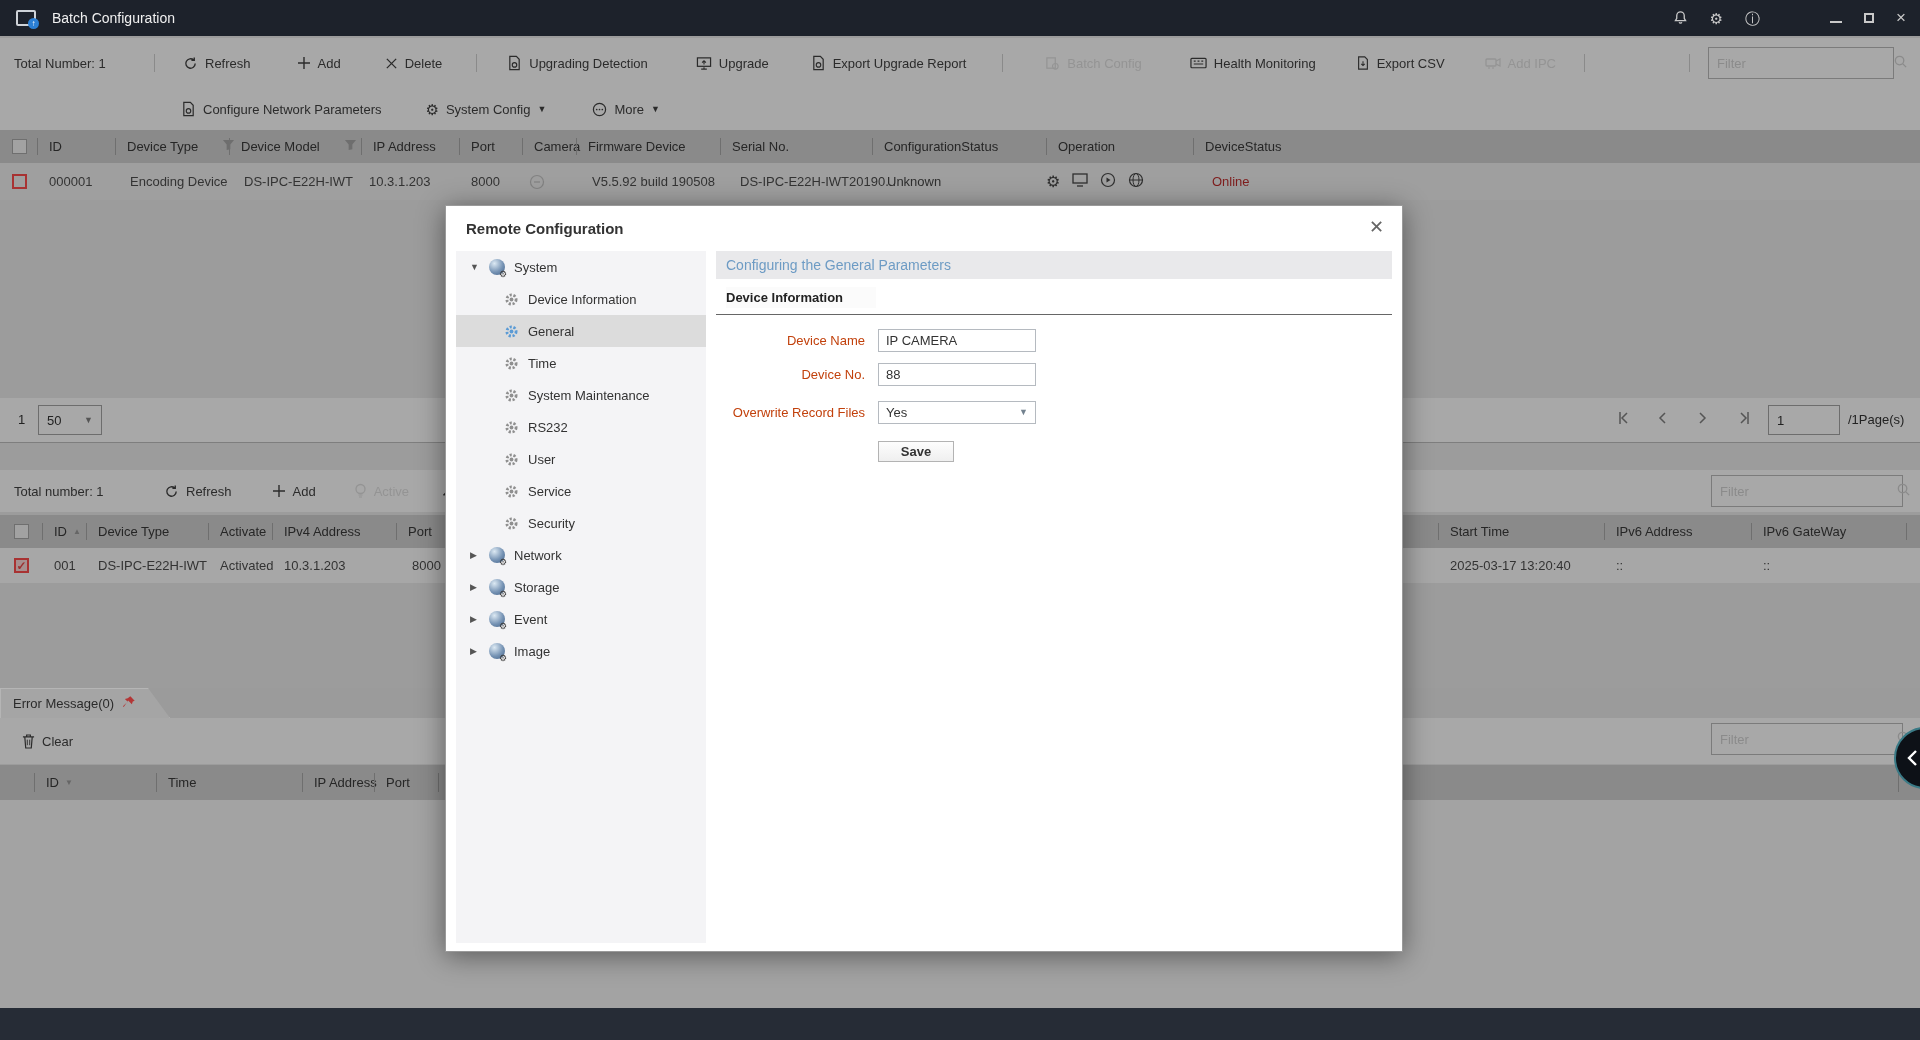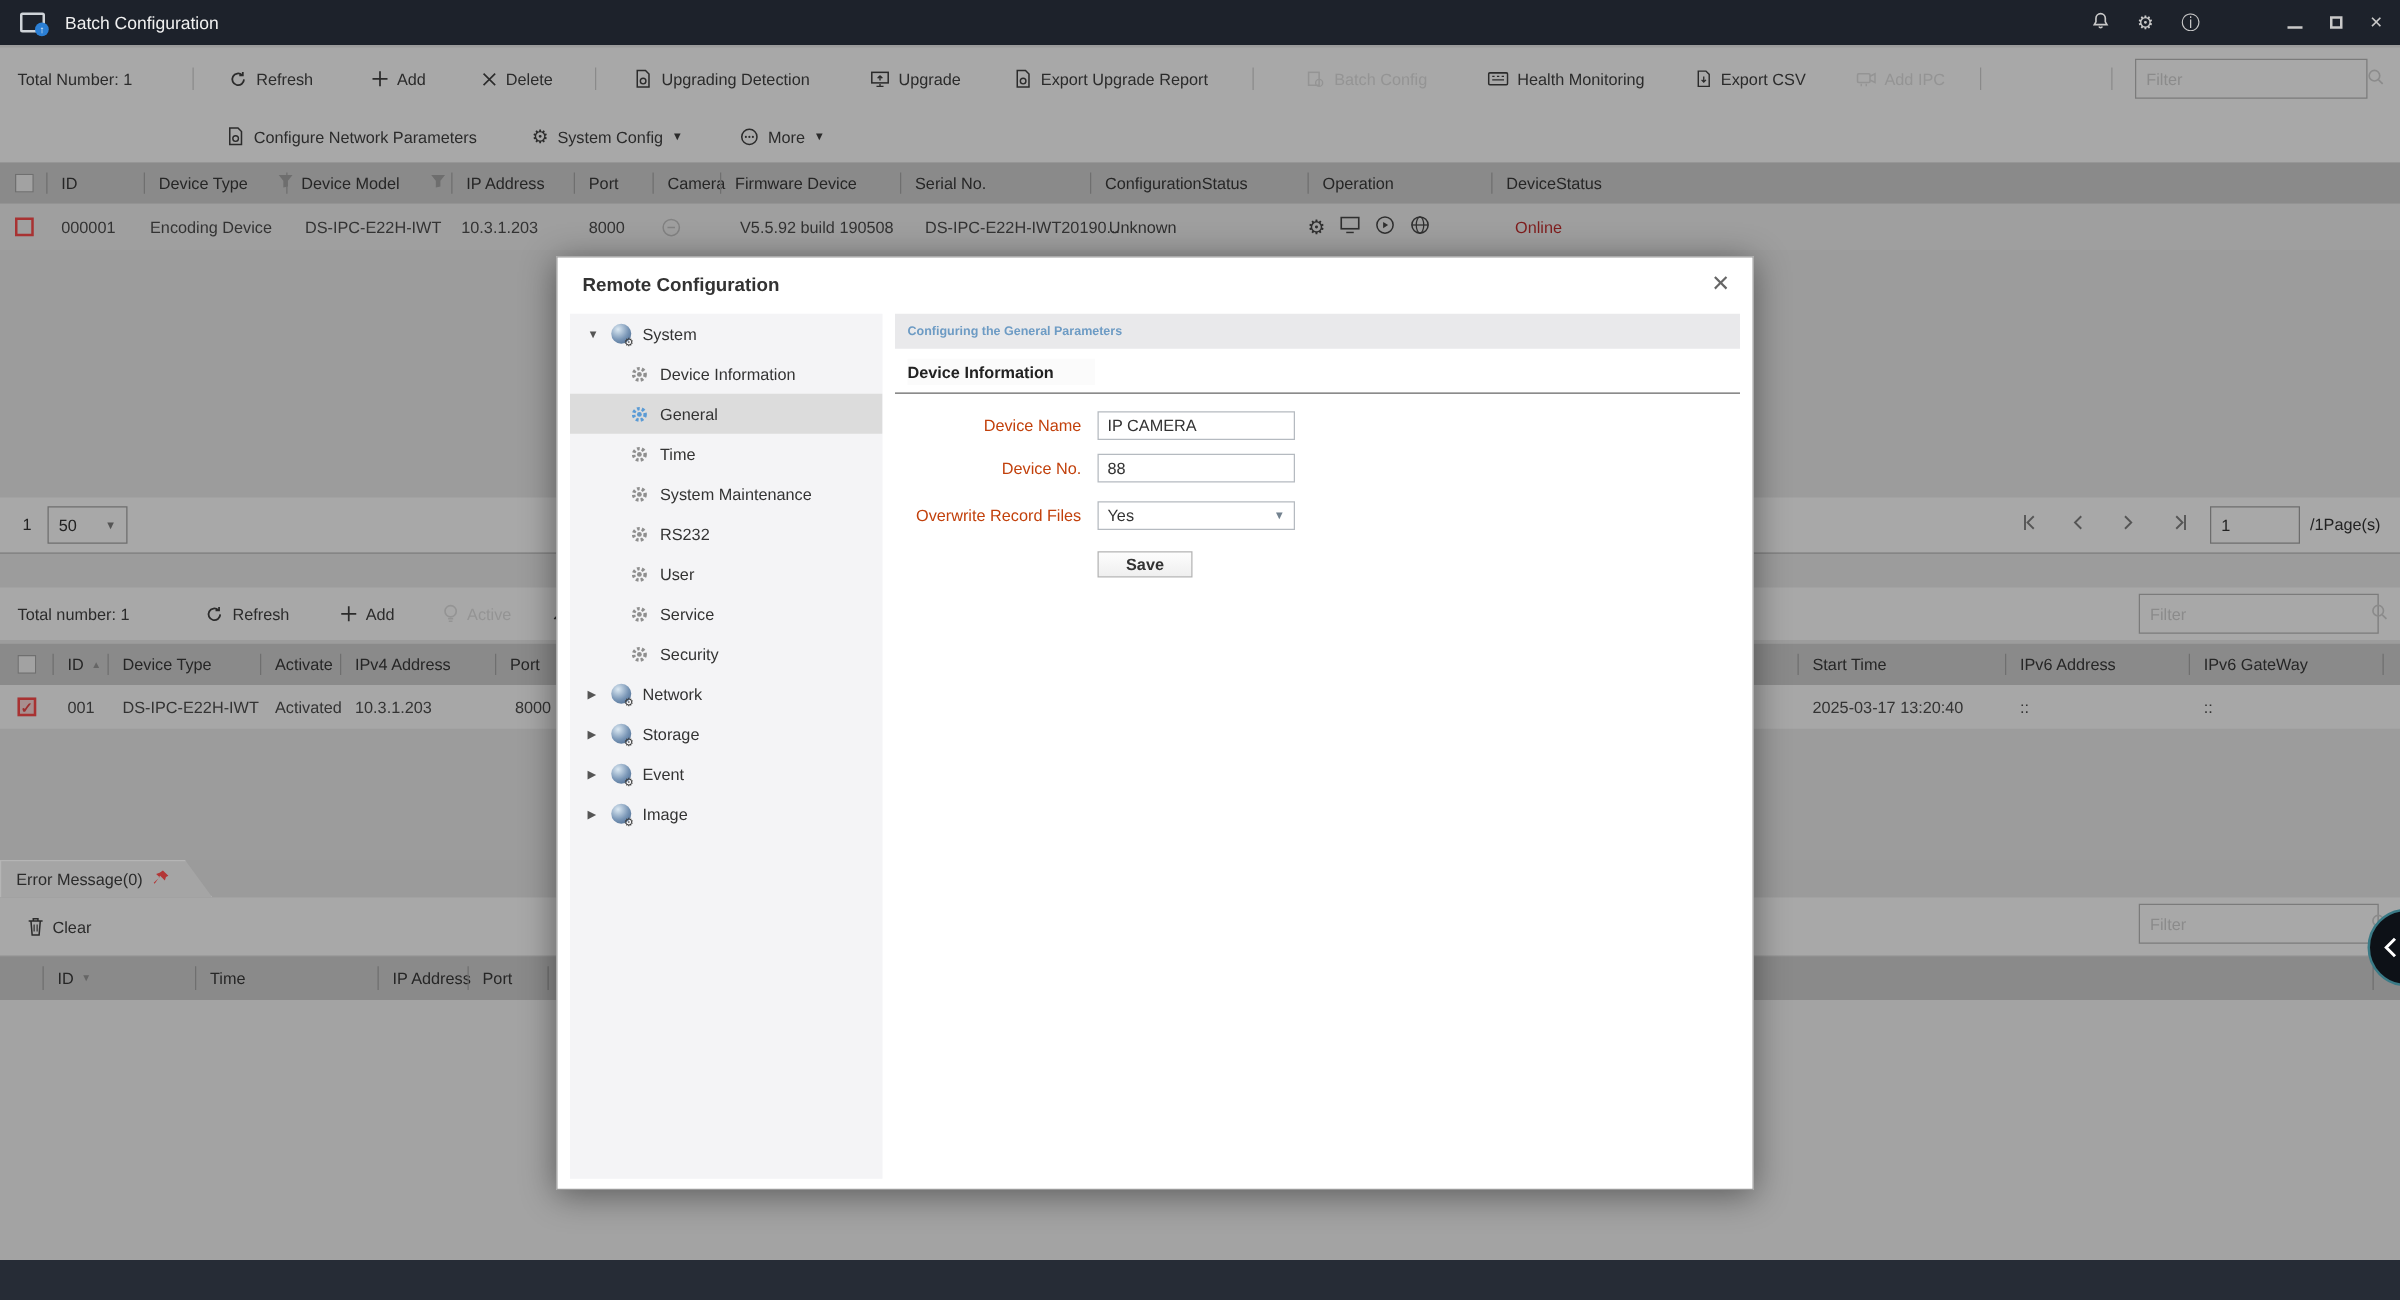--- a/index.html
+++ b/index.html
@@ -88,21 +88,21 @@
   .tree-item { position:relative; height:32px; display:flex; align-items:center; gap:9px; color:#333; }
   .tree-item.parent { padding-left:14px; }
   .tree-item.child  { padding-left:48px; }
   .tree-item.selected { background:#dcdcdc; }
   .tarrow { font-size:9px; color:#555; width:10px; }
   .sphere { width:16px; height:16px; border-radius:50%;
             background:radial-gradient(circle at 34% 28%, #dce9f3, #7693b4 55%, #3f5f86); position:relative; }
   .sphere::after { content:'\2699'; position:absolute; right:-2px; bottom:-4px; font-size:9px; color:#3a3a3a; }
   .m-right { position:absolute; left:270px; top:45px; right:10px; bottom:8px; }
   .m-hdrbar { height:28px; background:#e9e9eb; display:flex; align-items:center; padding-left:10px; }
-  .m-hdrbar span { font-size:10px; font-weight:bold; }
+  .m-hdrbar span { font-size:14px; font-weight:normal; }
   .m-section { margin:8px 0 0 10px; font-weight:bold; color:#222; background:#fbfbfb; width:150px; padding:3px 0; }
   .m-line { height:1px; background:#666; margin-top:6px; }
   .frow { position:relative; height:26px; margin-top:8px; display:flex; align-items:center; }
   .flabel { position:absolute; right:527px; color:#c2410c; }
   .fctrl { position:absolute; left:162px; width:158px; height:23px; border:1px solid #b5bac0;
            display:flex; align-items:center; padding:0 7px; background:#fff; }
   .fctrl input { border:none; outline:none; width:100%; font-size:13px; color:#333;
            font-family:"Liberation Sans",sans-serif; background:transparent; }
   .fsel { justify-content:space-between; }
   .caret { font-size:9px; color:#73828f; }
@@ -272,21 +272,21 @@
     <div class="cell th" style="left:732px">Serial No.</div>
     <div class="cell th" style="left:884px">ConfigurationStatus</div>
     <div class="cell th" style="left:1058px">Operation</div>
     <div class="cell th" style="left:1205px">DeviceStatus</div>
   </div>
   <div class="trow" style="top:163px; height:37px; background:#9f9f9f;">
     <div class="cell" style="left:12px">
         <span class="cb-red"></span>
       </div>
     <div class="cell" style="left:49px">000001</div>
-    <div class="cell" style="left:120px">Encoding Device</div>
+    <div class="cell" style="left:130px">Encoding Device</div>
     <div class="cell" style="left:244px">DS-IPC-E22H-IWT</div>
     <div class="cell" style="left:369px">10.3.1.203</div>
     <div class="cell" style="left:471px">8000</div>
     <div class="cell" style="left:529px">
       <svg width="16" height="16" viewBox="0 0 16 16">
           <circle cx="8" cy="8" r="6.5" fill="none" stroke="#828282" stroke-width="1.2"></circle>
           <path d="M5 8h6" stroke="#828282" stroke-width="1.2"></path>
         </svg>
       </div>
     <div class="cell" style="left:592px">V5.5.92 build 190508</div>

